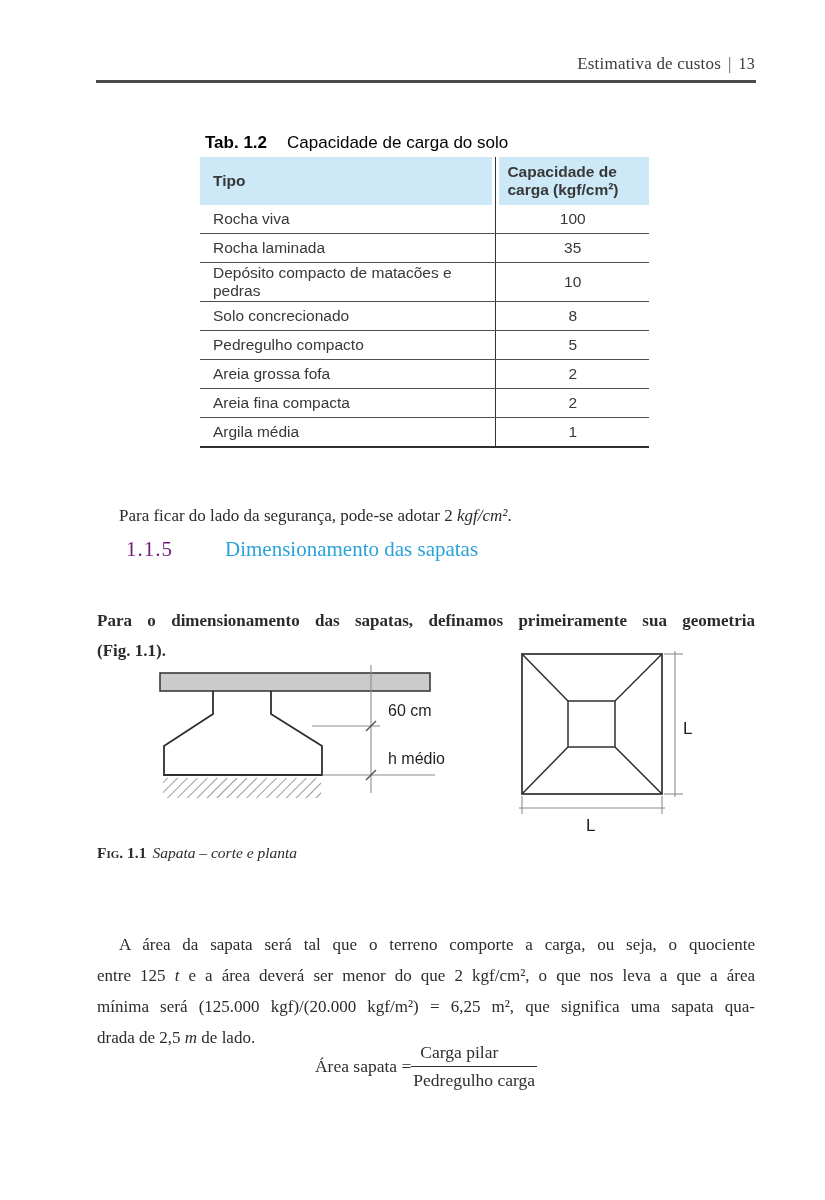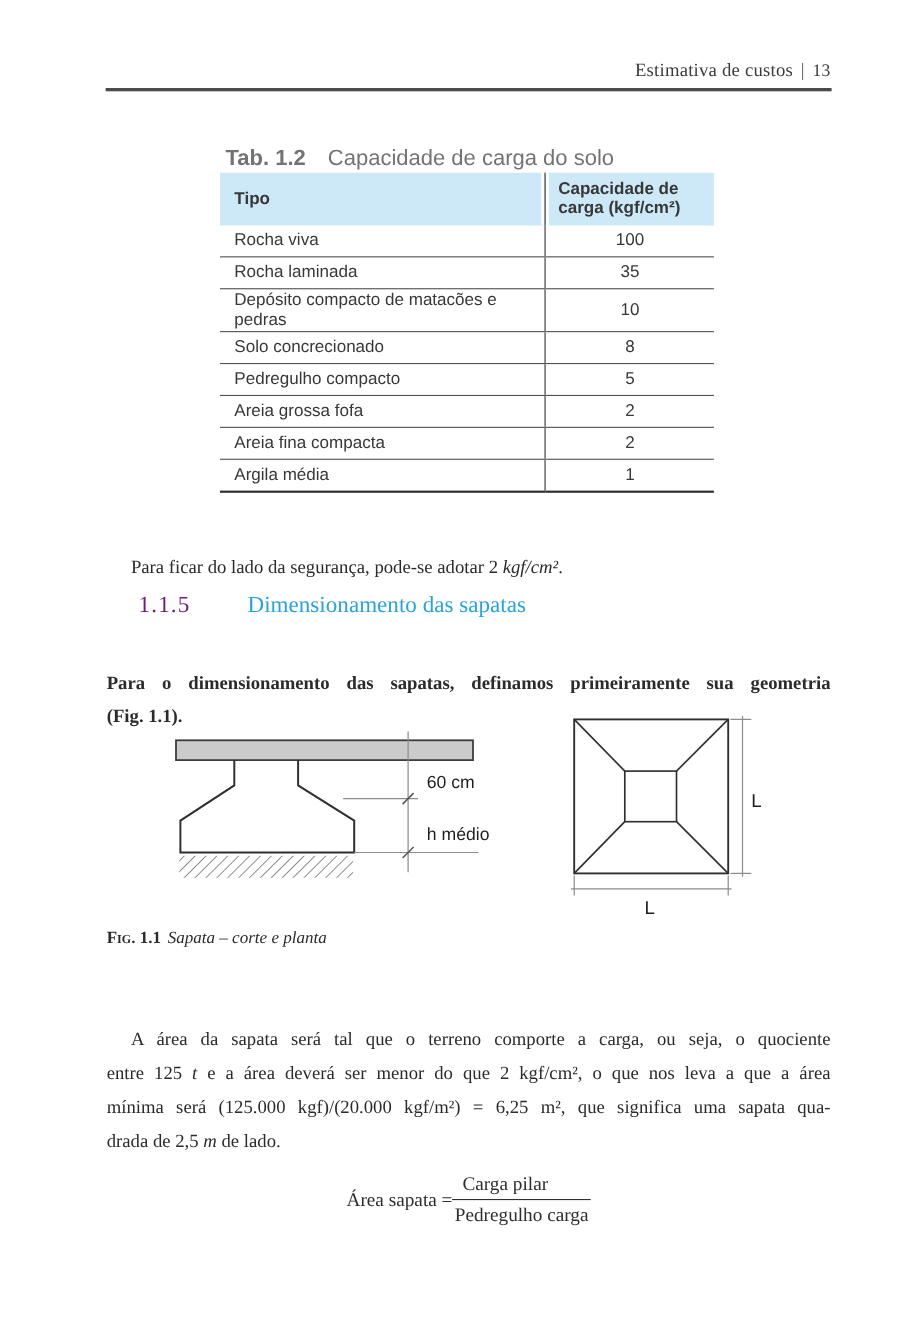--- a/index.html
+++ b/index.html
@@ -9,21 +9,21 @@
 
   
   .runhead { top:54px; left:97px; width:658px; text-align:right;
              font-size:17px; color:#3b3b3b; letter-spacing:0.2px; }
   .runhead .sep { margin:0 7px; color:#5a5a5a; }
   .runhead .pageno { font-size:16px; }
   .headrule { top:80px; left:96px; width:660px; height:3px; background:#4b4b4b; }
 
   
   .tabtitle { top:133px; left:205px; font-family:"Liberation Sans", sans-serif;
-              font-size:20px; color:#737373; }
+              font-size:17px; color:#000000; }
   .tabtitle .lbl { font-weight:bold; margin-right:20px; }
   .soiltable { top:157px; left:200px; width:449px; border-collapse:collapse;
                font-family:"Liberation Sans", sans-serif; font-size:15.5px; color:#383838; }
   .soiltable th { background:#cde9f7; font-weight:bold; text-align:left;
                   vertical-align:middle; padding:4px 10px 4px 13px; height:40px; }
   .soiltable th.col-val { width:136px; border-left:1.6px solid #333333;
                           box-shadow: inset 3px 0 0 #ffffff; padding-left:11px; }
   .soiltable th.col-tipo { box-shadow: inset -3px 0 0 #ffffff; }
   .soiltable td { height:26px; padding:1px 10px 1px 13px;
                   border-bottom:1.5px solid #4f4f4f; }
@@ -45,21 +45,21 @@
   .sechead .ttl { color:#2aa3db;margin-left:26px; }
 
   
   .figwrap { top:650px; left:97px; width:660px; height:190px; }
   .caption { top:844px; left:97px; font-size:15.5px; color:#2b2b2b; }
   .caption .cl { font-weight:bold; font-variant:small-caps; margin-right:6px; }
   .caption .ct { font-style:italic; }
 
   
   .formula { top:1042px; left:97px; width:658px; display:flex;
-             justify-content:center; align-items:center; gap:0; font-size:17.5px;margin-top:24px; }
+             justify-content:center; align-items:center; gap:0; font-size:17.5px; }
   .frac { display:inline-block; }
   .frac .num { display:block; padding:0 9px 3px; border-bottom:1.5px solid #2e2e2e; }
   .frac .den { display:block; padding:3px 2px 0; }
 
   i { font-style:italic; }
 </style>
 </head>
 <body>
 
 <div class="abs runhead">

